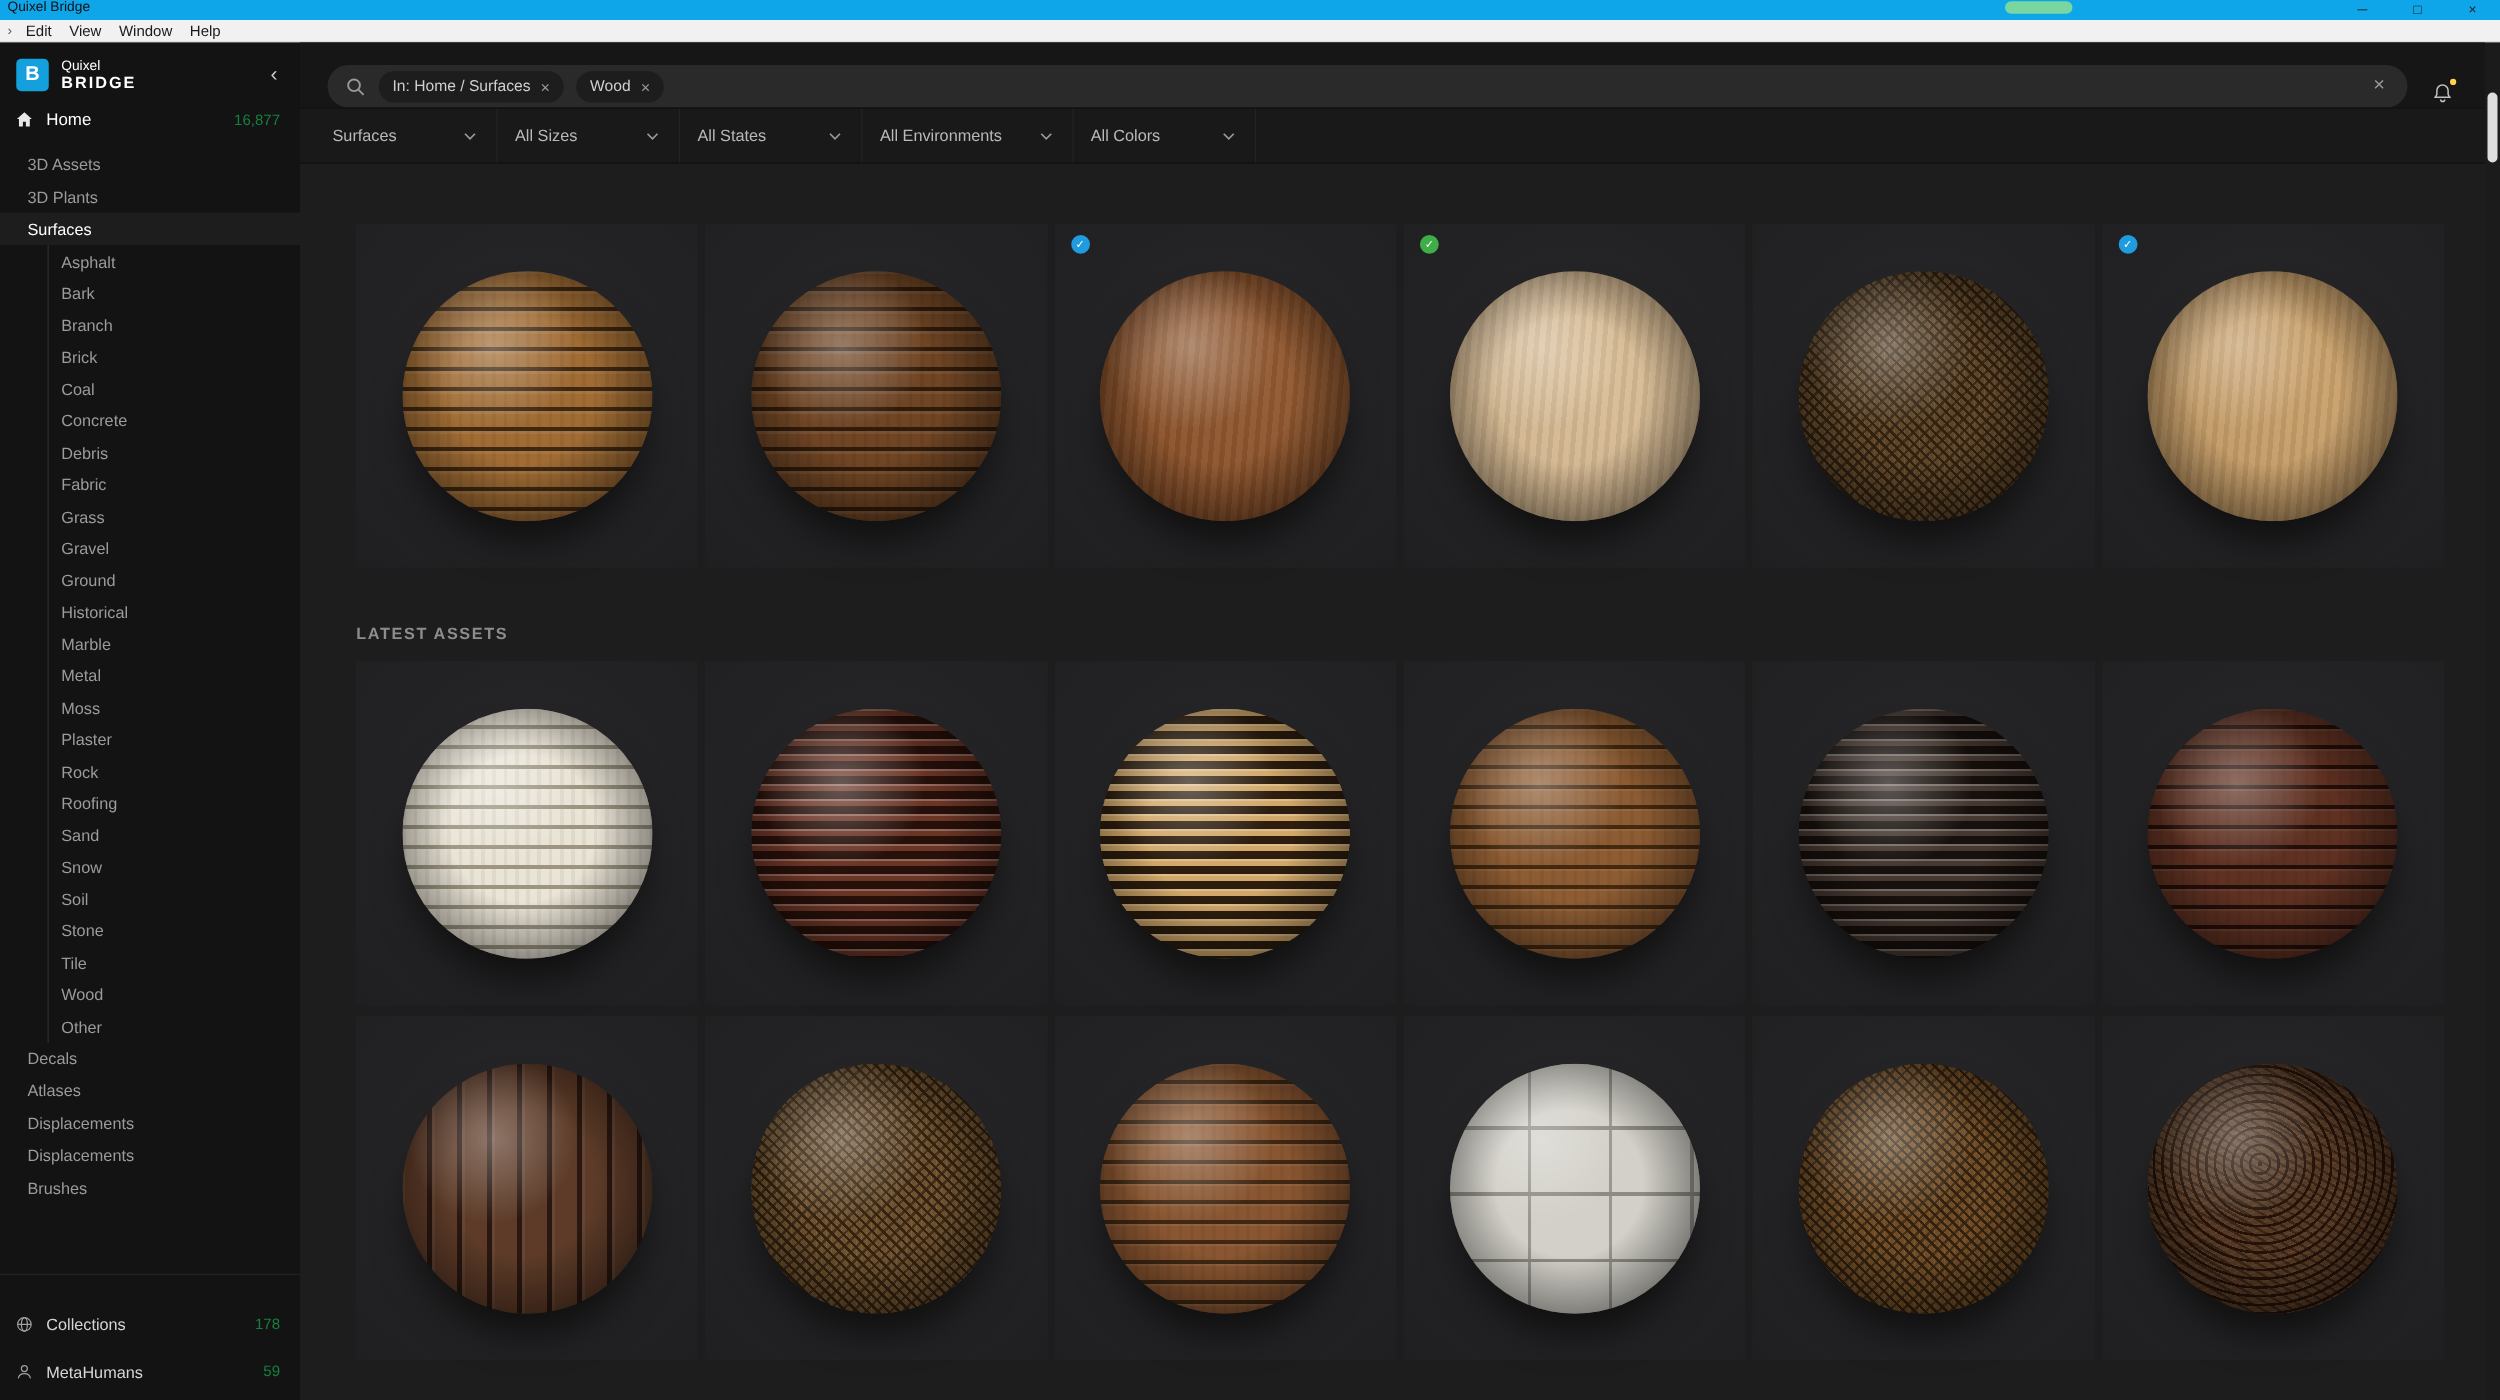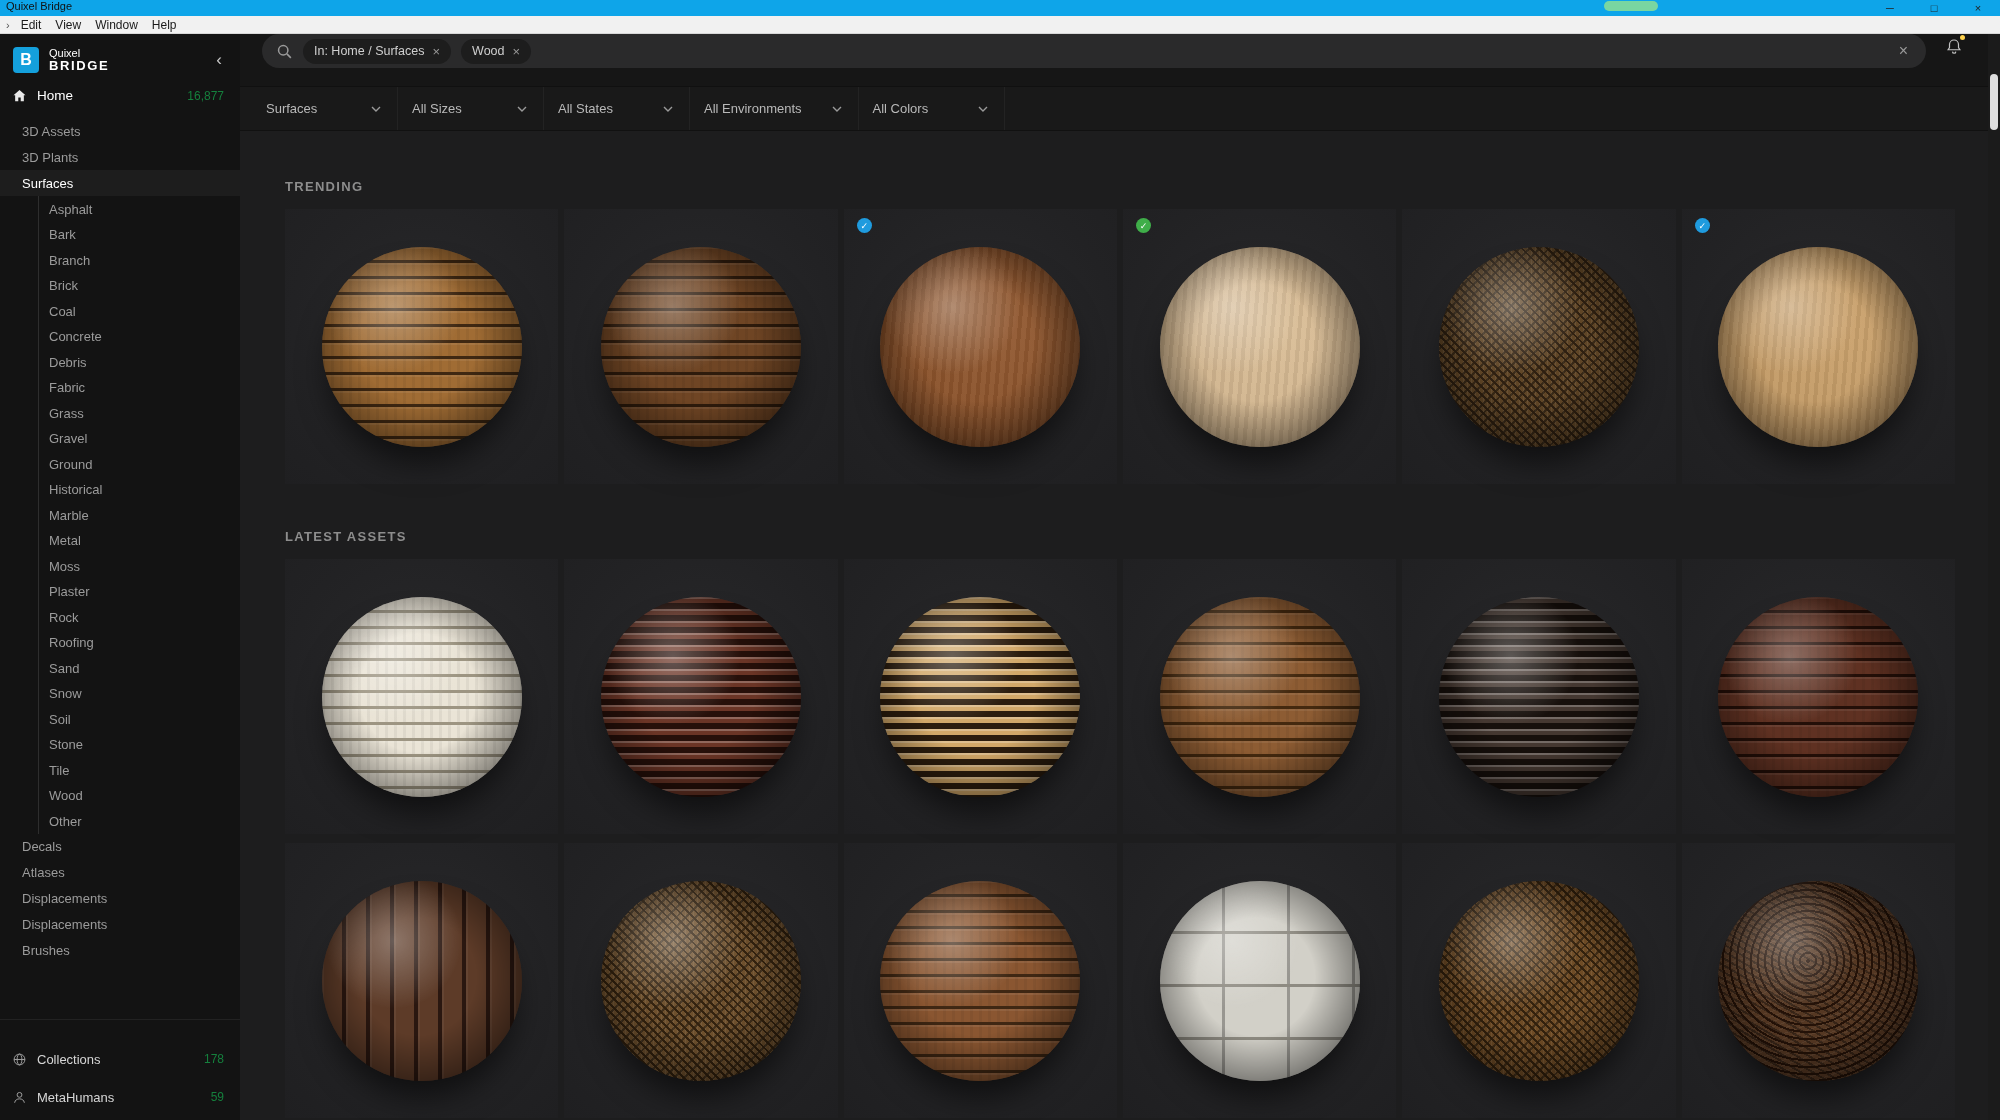--- a/index.html
+++ b/index.html
@@ -33,21 +33,21 @@
   .cat{height:26px;display:flex;align-items:center;padding-left:22px;color:#9b9b9b;cursor:pointer;white-space:nowrap}
   .cat.active{color:#ffffff;background:#1d1d1d}
   .subwrap{margin-left:38px;border-left:1px solid #2e2e2e}
   .sub{height:25.5px;display:flex;align-items:center;padding-left:10px;color:#9b9b9b;cursor:pointer;white-space:nowrap}
   .side-bottom{border-top:1px solid #222;padding-top:20px;padding-bottom:4px}
   .brow{height:38px;display:flex;align-items:center;gap:10px;padding:0 16px 0 12px;color:#d6d6d6;font-size:13px;cursor:pointer}
   .icn{display:flex;align-items:center;justify-content:center}
 
   
   main{flex:1;display:flex;flex-direction:column;background:#1d1d1e;min-width:0}
-  .topbar{height:52px;background:#161616;display:flex;align-items:flex-start;gap:16px;padding:0 22px}
+  .topbar{height:52px;background:#161616;display:flex;align-items:flex-end;gap:16px;padding:0 22px}
   .searchbar{flex:1;height:34px;background:#2a2a2b;border-radius:17px;display:flex;align-items:center;gap:10px;padding:0 14px;cursor:text}
   .chip{display:flex;align-items:center;gap:8px;background:#1d1d1d;border-radius:13px;padding:5px 11px;font-size:12.5px;color:#cfcfcf;cursor:pointer;white-space:nowrap}
   .chip .x{color:#9a9a9a;font-size:13px}
   #chips{display:flex;gap:10px;align-items:center}
   .search-clear{margin-left:auto;color:#9a9a9a;font-size:16px;cursor:pointer;padding:0 4px}
   .bell{position:relative;width:24px;height:24px;display:flex;align-items:center;justify-content:center;cursor:pointer}
   .bell .dot{position:absolute;top:1px;right:1px;width:5px;height:5px;border-radius:50%;background:#ffd24d}
 
   .filterbar{height:45px;background:#191919;border-top:1px solid #101010;border-bottom:1px solid #111;display:flex;align-items:stretch;padding-left:12px}
   .filter{display:flex;align-items:center;justify-content:space-between;gap:30px;min-width:146px;padding:0 16px 0 14px;color:#b9b9b9;font-size:13px;border-right:1px solid #232323;cursor:pointer;white-space:nowrap}
@@ -252,21 +252,20 @@
           <span class="icn">
             <svg width="10" height="6" viewBox="0 0 10 6" fill="none" stroke="#9a9a9a" stroke-width="1.4">
               <polyline points="1,1 5,5 9,1"></polyline>
             </svg>
           </span>
         </div>
       </div>
 
     <div class="content" id="content">
         <section class="section">
-          <div class="section-title">TRENDING</div>
           <div class="grid">
             <div class="card">
               <div class="sphere planks" style="--b: #a06c34; --d: #3f2812;"></div>
             </div>
             <div class="card">
               <div class="sphere planks" style="--b: #6f4524; --d: #2e1b0c;"></div>
             </div>
             <div class="card">
               <div class="sphere smooth" style="--b: #8d5127; --d: #5e3317;"></div>
               <span class="badge blue">✓</span>

